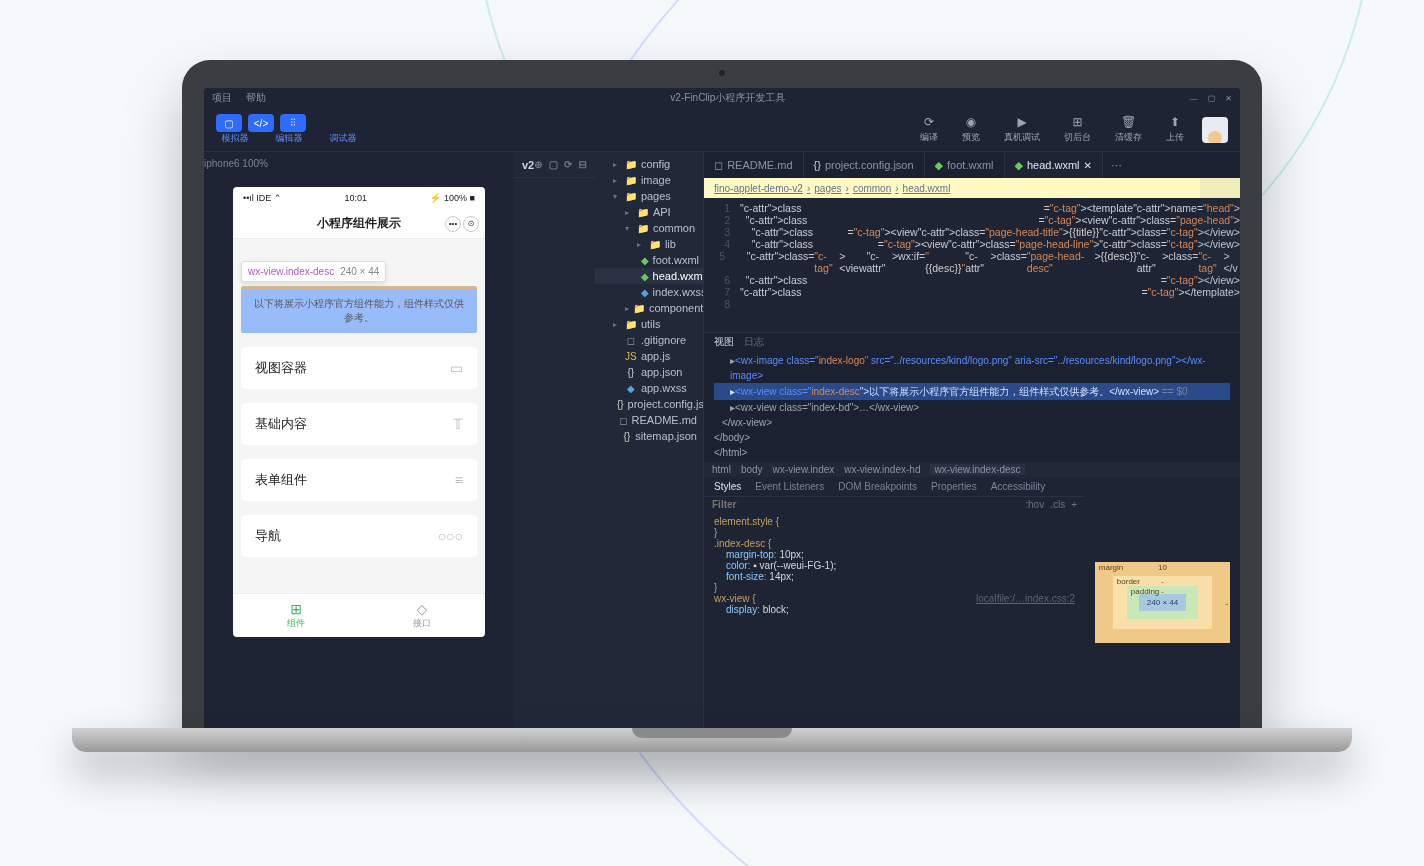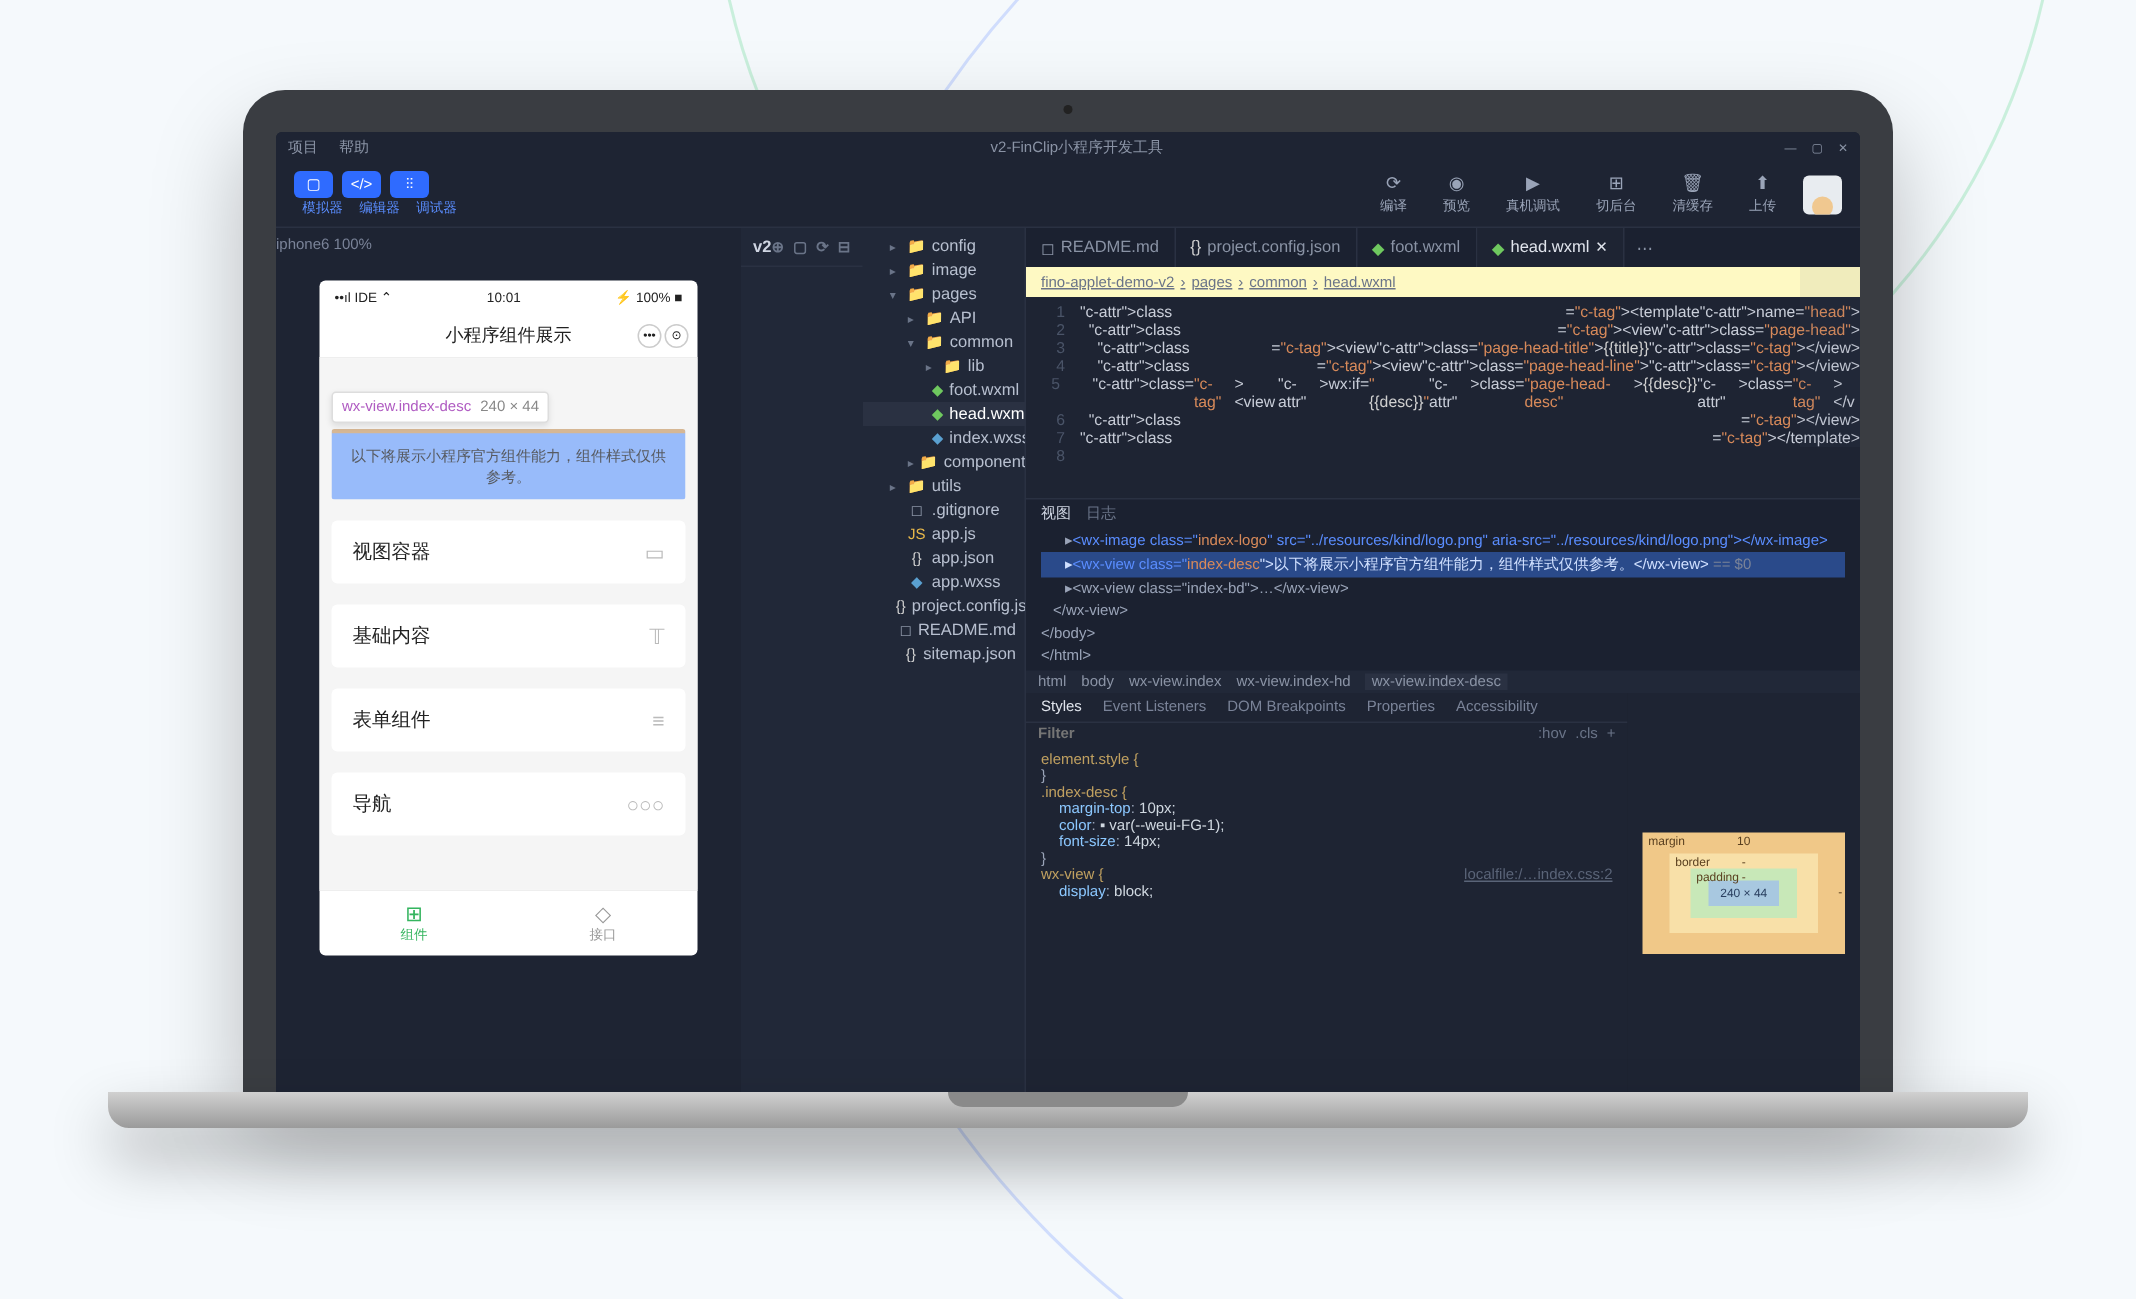--- a/index.html
+++ b/index.html
@@ -5,53 +5,53 @@
 * { margin: 0; padding: 0; box-sizing: border-box; font-family: -apple-system, "Segoe UI", sans-serif; }
 body { background: #f5f9fc; width: 1424px; height: 866px; overflow: hidden; position: relative; }
 
 
 .bg-curve { position: absolute; border: 2px solid; border-radius: 50%; pointer-events: none; }
 .curve-green { width: 900px; height: 900px; border-color: rgba(120,220,160,0.35); top: -550px; right: 50px; }
 .curve-blue { width: 1200px; height: 1200px; border-color: rgba(100,140,255,0.25); top: -200px; right: -300px; }
 
 
 .laptop { position: absolute; left: 50%; top: 60px; transform: translateX(-50%); width: 1100px; }
-.bezel { background: #3a3d42; border-radius: 28px 28px 0 0; padding: 28px 22px 0 22px; box-shadow: 0 30px 60px rgba(0,0,0,0.25); }
+.bezel { background: #3a3d42; border-radius: 28px 28px 0 0; padding: 28px 22px 0 22px; box-shadow: 0 30px 60px rgba(0,0,0,0.25); margin-left: 20px; }
 .camera { width: 6px; height: 6px; background: #222; border-radius: 50%; margin: -18px auto 12px; }
 .screen { background: #1e2433; height: 640px; border-radius: 4px 4px 0 0; overflow: hidden; display: flex; flex-direction: column; font-size: 11px; color: #c8cdd8; }
 .laptop-base { height: 24px; background: linear-gradient(#d0d0d0,#9a9a9a); border-radius: 0 0 14px 14px; margin: 0 -90px; box-shadow: 0 20px 40px rgba(0,0,0,0.3); position: relative; }
 .laptop-notch { position: absolute; left: 50%; transform: translateX(-50%); top: 0; width: 160px; height: 10px; background: #8a8a8a; border-radius: 0 0 10px 10px; }
 
 
 .menubar { height: 20px; background: #1e2433; display: flex; align-items: center; padding: 0 8px; font-size: 10px; color: #8a93a5; justify-content: space-between; }
 .menubar-left { display: flex; gap: 14px; }
 .menubar-title { flex: 1; text-align: center; }
 .win-btns { display: flex; gap: 10px; font-size: 8px; }
 
 
 .toolbar { height: 44px; background: #1e2433; border-bottom: 1px solid #2a3142; display: flex; align-items: center; padding: 0 12px; }
 .tool-tabs { display: flex; gap: 6px; }
 .tool-pill { background: #2f6bff; color: #fff; width: 26px; height: 18px; border-radius: 4px; display: flex; align-items: center; justify-content: center; font-size: 10px; }
-.tool-labels { display: flex; gap: 8px; margin-left: 4px; font-size: 9px; color: #5a8dff; }
+.tool-labels { display: flex; gap: 24px; margin-left: 4px; font-size: 9px; color: #5a8dff; }
 .tool-labels span { width: 30px; text-align: center; }
 .tool-spacer { flex: 1; }
 .tool-actions { display: flex; gap: 24px; align-items: center; }
 .tool-action { display: flex; flex-direction: column; align-items: center; font-size: 9px; color: #9aa4b8; gap: 2px; }
 .tool-action .ico { font-size: 12px; }
 .avatar { width: 26px; height: 26px; background: #e8ecf0; border-radius: 4px; display: flex; align-items: flex-end; justify-content: center; overflow: hidden; }
 .avatar::before { content: ""; width: 14px; height: 14px; background: #f0c890; border-radius: 50%; margin-bottom: -2px; }
 
 
 .main { flex: 1; display: flex; overflow: hidden; }
 .sim-panel { width: 310px; background: #1e2433; display: flex; flex-direction: column; }
 .sim-status { padding: 6px 0; font-size: 10px; color: #7a8398; }
 .phone { margin: 12px auto 0; width: 252px; background: #fff; border-radius: 4px; color: #222; font-size: 11px; display: flex; flex-direction: column; height: 450px; }
 .phone-status { display: flex; justify-content: space-between; padding: 6px 10px; font-size: 9px; }
 .phone-header { display: flex; align-items: center; justify-content: center; position: relative; padding: 6px 8px; border-bottom: 1px solid #eee; }
-.phone-header-title { font-weight: 400; font-size: 12px; }
+.phone-header-title { font-weight: 700; font-size: 12px; }
 .header-btns { position: absolute; right: 6px; display: flex; gap: 2px; }
 .header-btn { width: 16px; height: 16px; border: 1px solid #ccc; border-radius: 8px; display: flex; align-items: center; justify-content: center; font-size: 8px; }
 .phone-body { flex: 1; background: #f5f5f5; padding: 10px 8px; overflow: hidden; position: relative; }
 .inspect-tooltip { background: #fff; border: 1px solid #ddd; border-radius: 3px; padding: 4px 6px; font-size: 10px; margin: 12px 0 4px; display: inline-flex; gap: 6px; box-shadow: 0 2px 4px rgba(0,0,0,0.1); }
 .inspect-tag { color: #b05cc2; font-weight: 500; }
 .inspect-dim { color: #888; }
 .inspect-hilite { background: rgba(60,130,255,0.5); color: rgba(80,80,80,0.9); padding: 8px 10px; border-radius: 2px; font-size: 10px; text-align: center; border-top: 3px solid rgba(255,180,80,0.6); }
 .menu-card { background: #fff; border-radius: 4px; margin-top: 14px; padding: 12px 14px; display: flex; justify-content: space-between; align-items: center; font-size: 13px; }
 .menu-icon { color: #bbb; font-size: 14px; }
 .phone-tabbar { height: 44px; border-top: 1px solid #eee; display: flex; font-size: 9px; }

